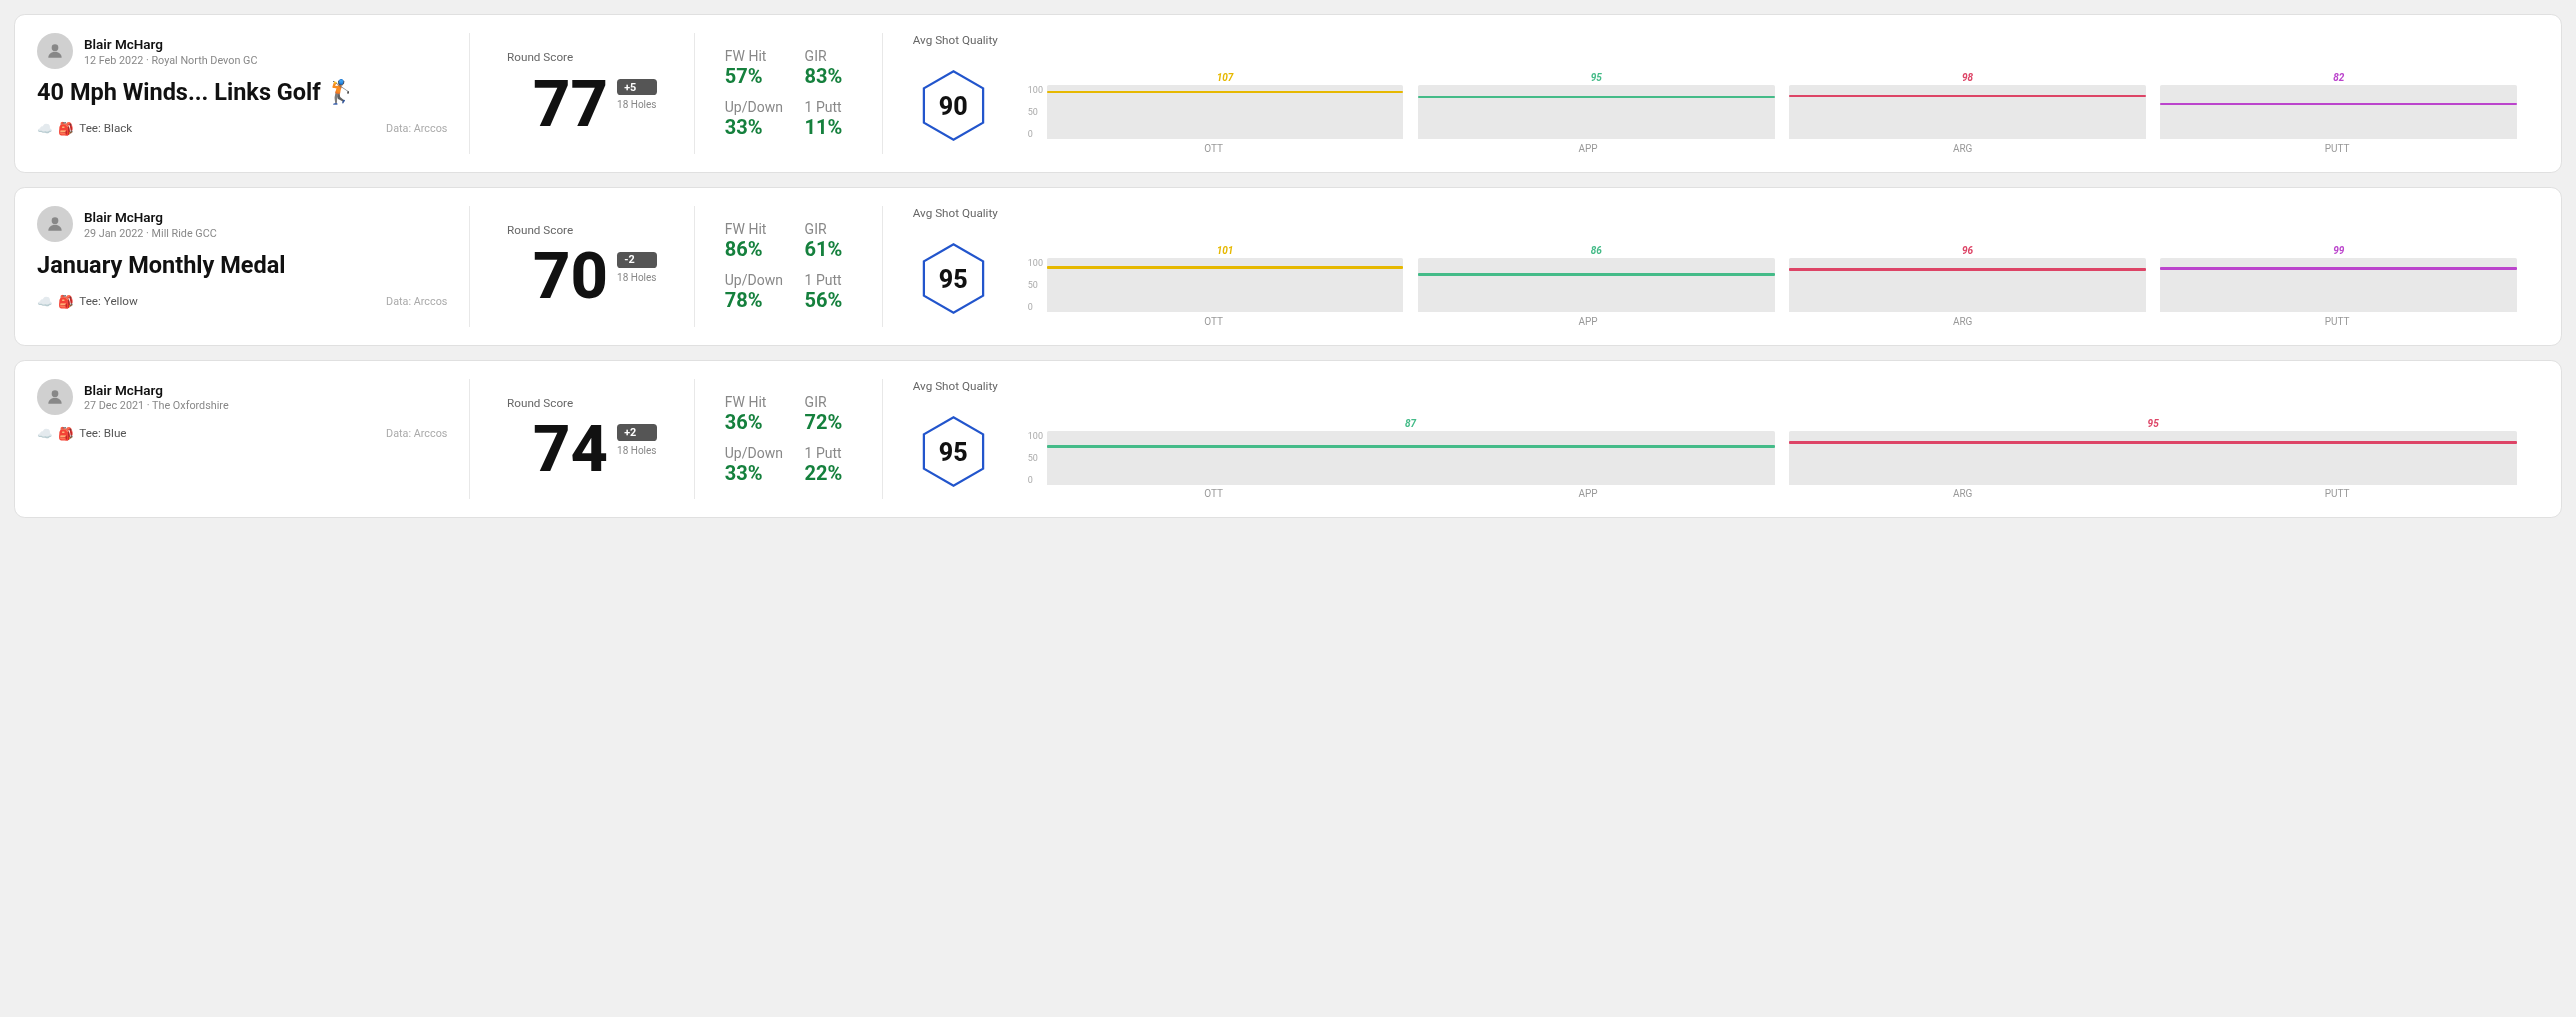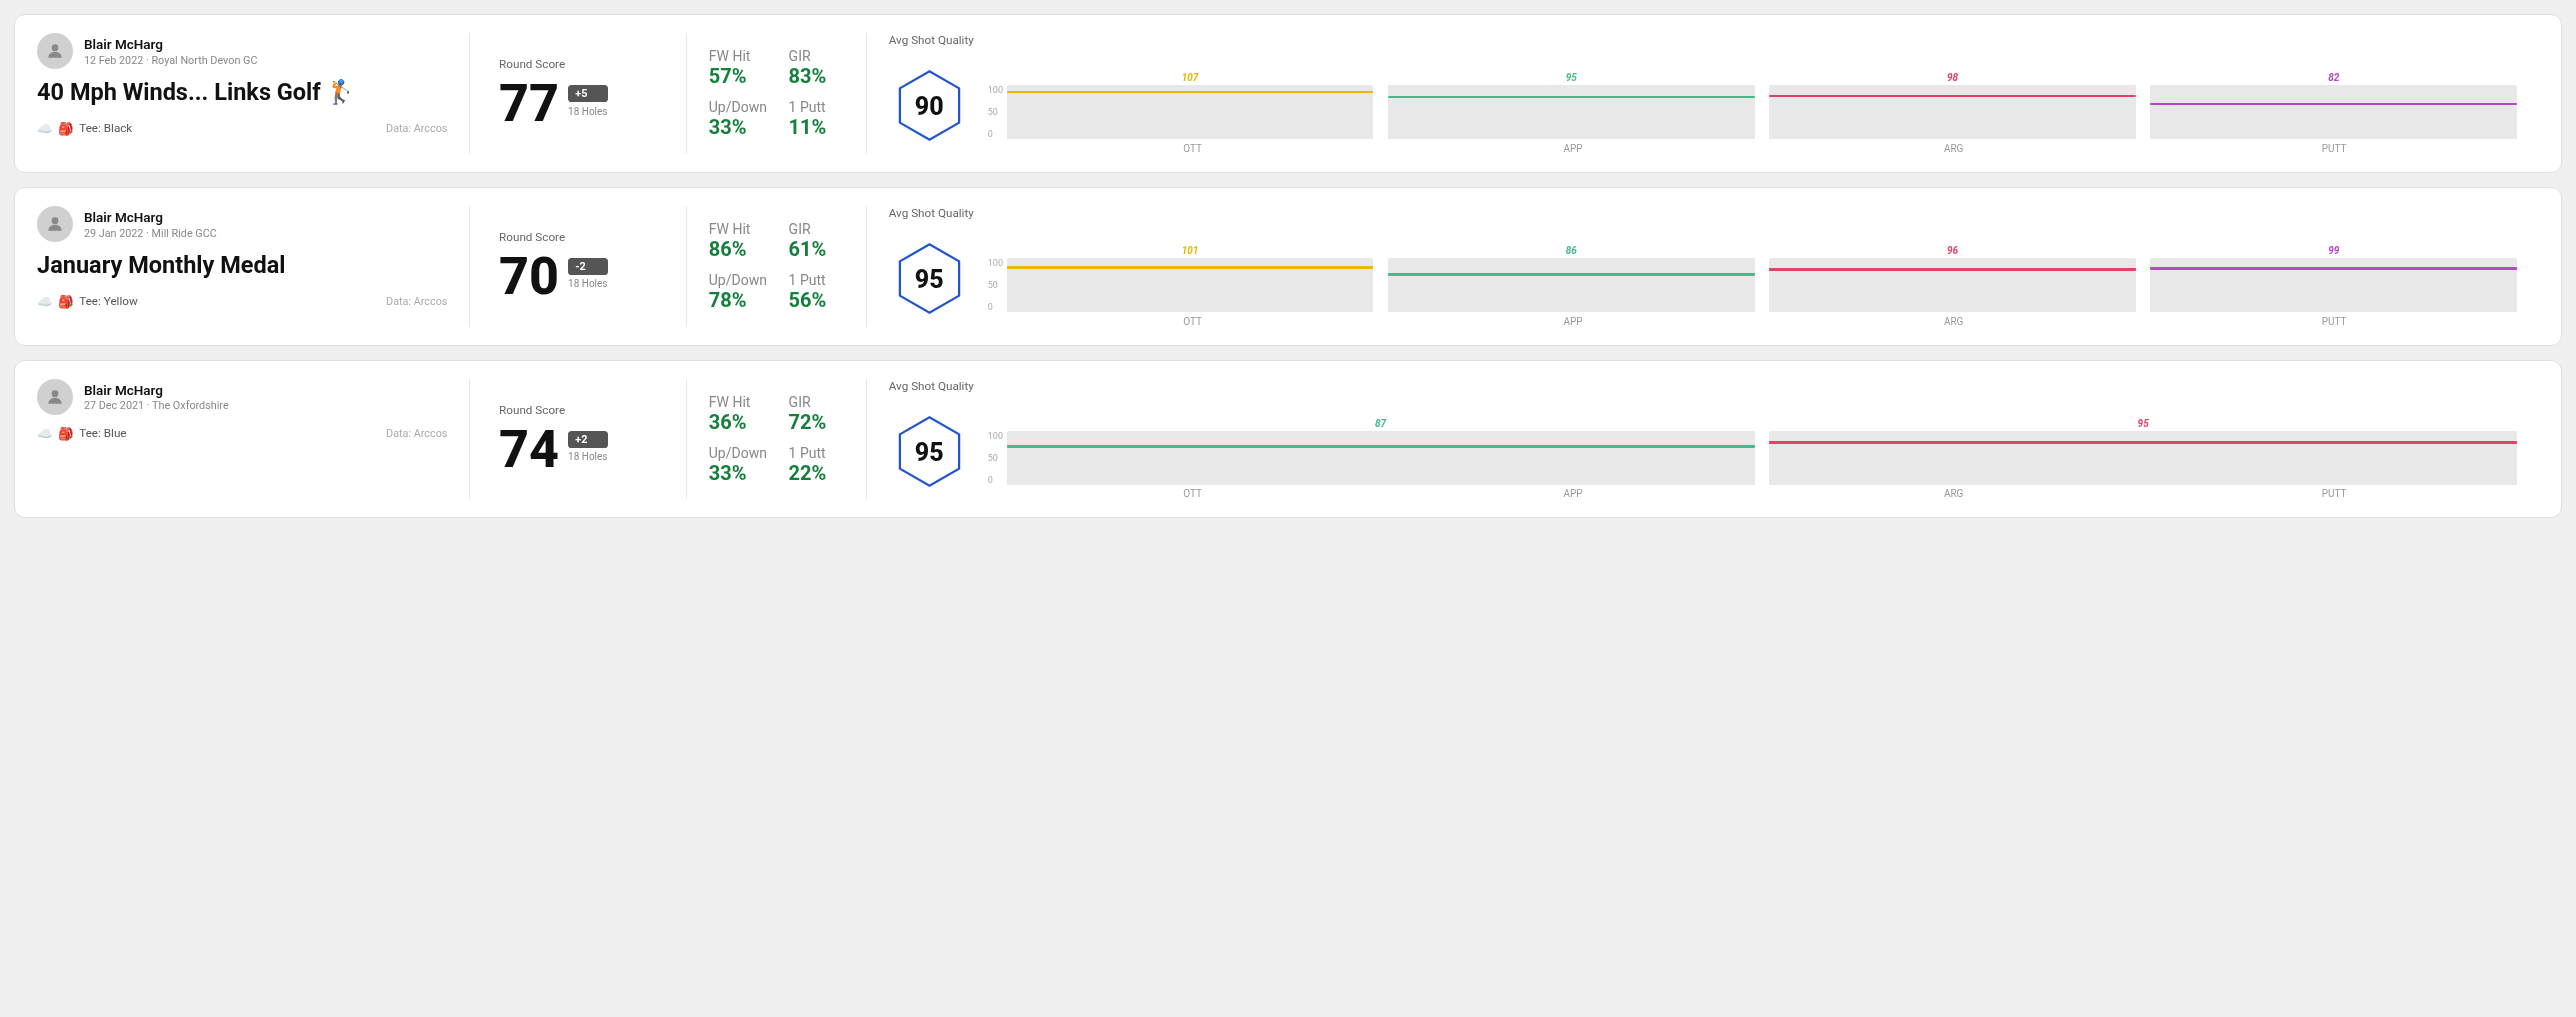--- a/index.html
+++ b/index.html
@@ -9,21 +9,21 @@
       padding: 14.4px;
     }
     .card {
       background: #fff;
       border-radius: 10.8px;
       border: 0.9px solid #e0e0e0;
       margin-bottom: 14.4px;
       padding: 18px 21.7px;
       display: flex;
       align-items: stretch;
-      gap: 0;
+      gap: 8px;
     }
     .left-section {
       flex: 0 0 433px;
       padding-right: 21.7px;
       border-right: 0.9px solid #e8e8e8;
     }
     .user-header {
       display: flex;
       align-items: center;
       gap: 10.8px;
@@ -86,24 +86,25 @@
       font-size: 11.7px;
       color: #666;
       margin-bottom: 7.2px;
     }
     .score-row {
       display: flex;
       align-items: flex-start;
       gap: 9px;
     }
     .big-score {
-      font-size: 52px;
+      font-size: 65px;
       font-weight: 800;
       color: #111;
       line-height: 1;
+      margin-left: 26px;
     }
     .score-details {
       display: flex;
       flex-direction: column;
       justify-content: flex-start;
       gap: 3.6px;
       padding-top: 7.2px;
     }
     .score-badge {
       display: inline-block;
@@ -233,20 +234,21 @@
       text-align: center;
       font-size: 10px;
       color: #999;
     }
     .chart-y-labels {
       display: flex;
       flex-direction: column;
       justify-content: space-between;
       height: 54px;
       margin-right: 3.6px;
+      margin-left: 16px;
     }
     .chart-y-label {
       font-size: 9px;
       color: #aaa;
     }
   </style>
 </head>
 <body>
 
 <div id="app">

